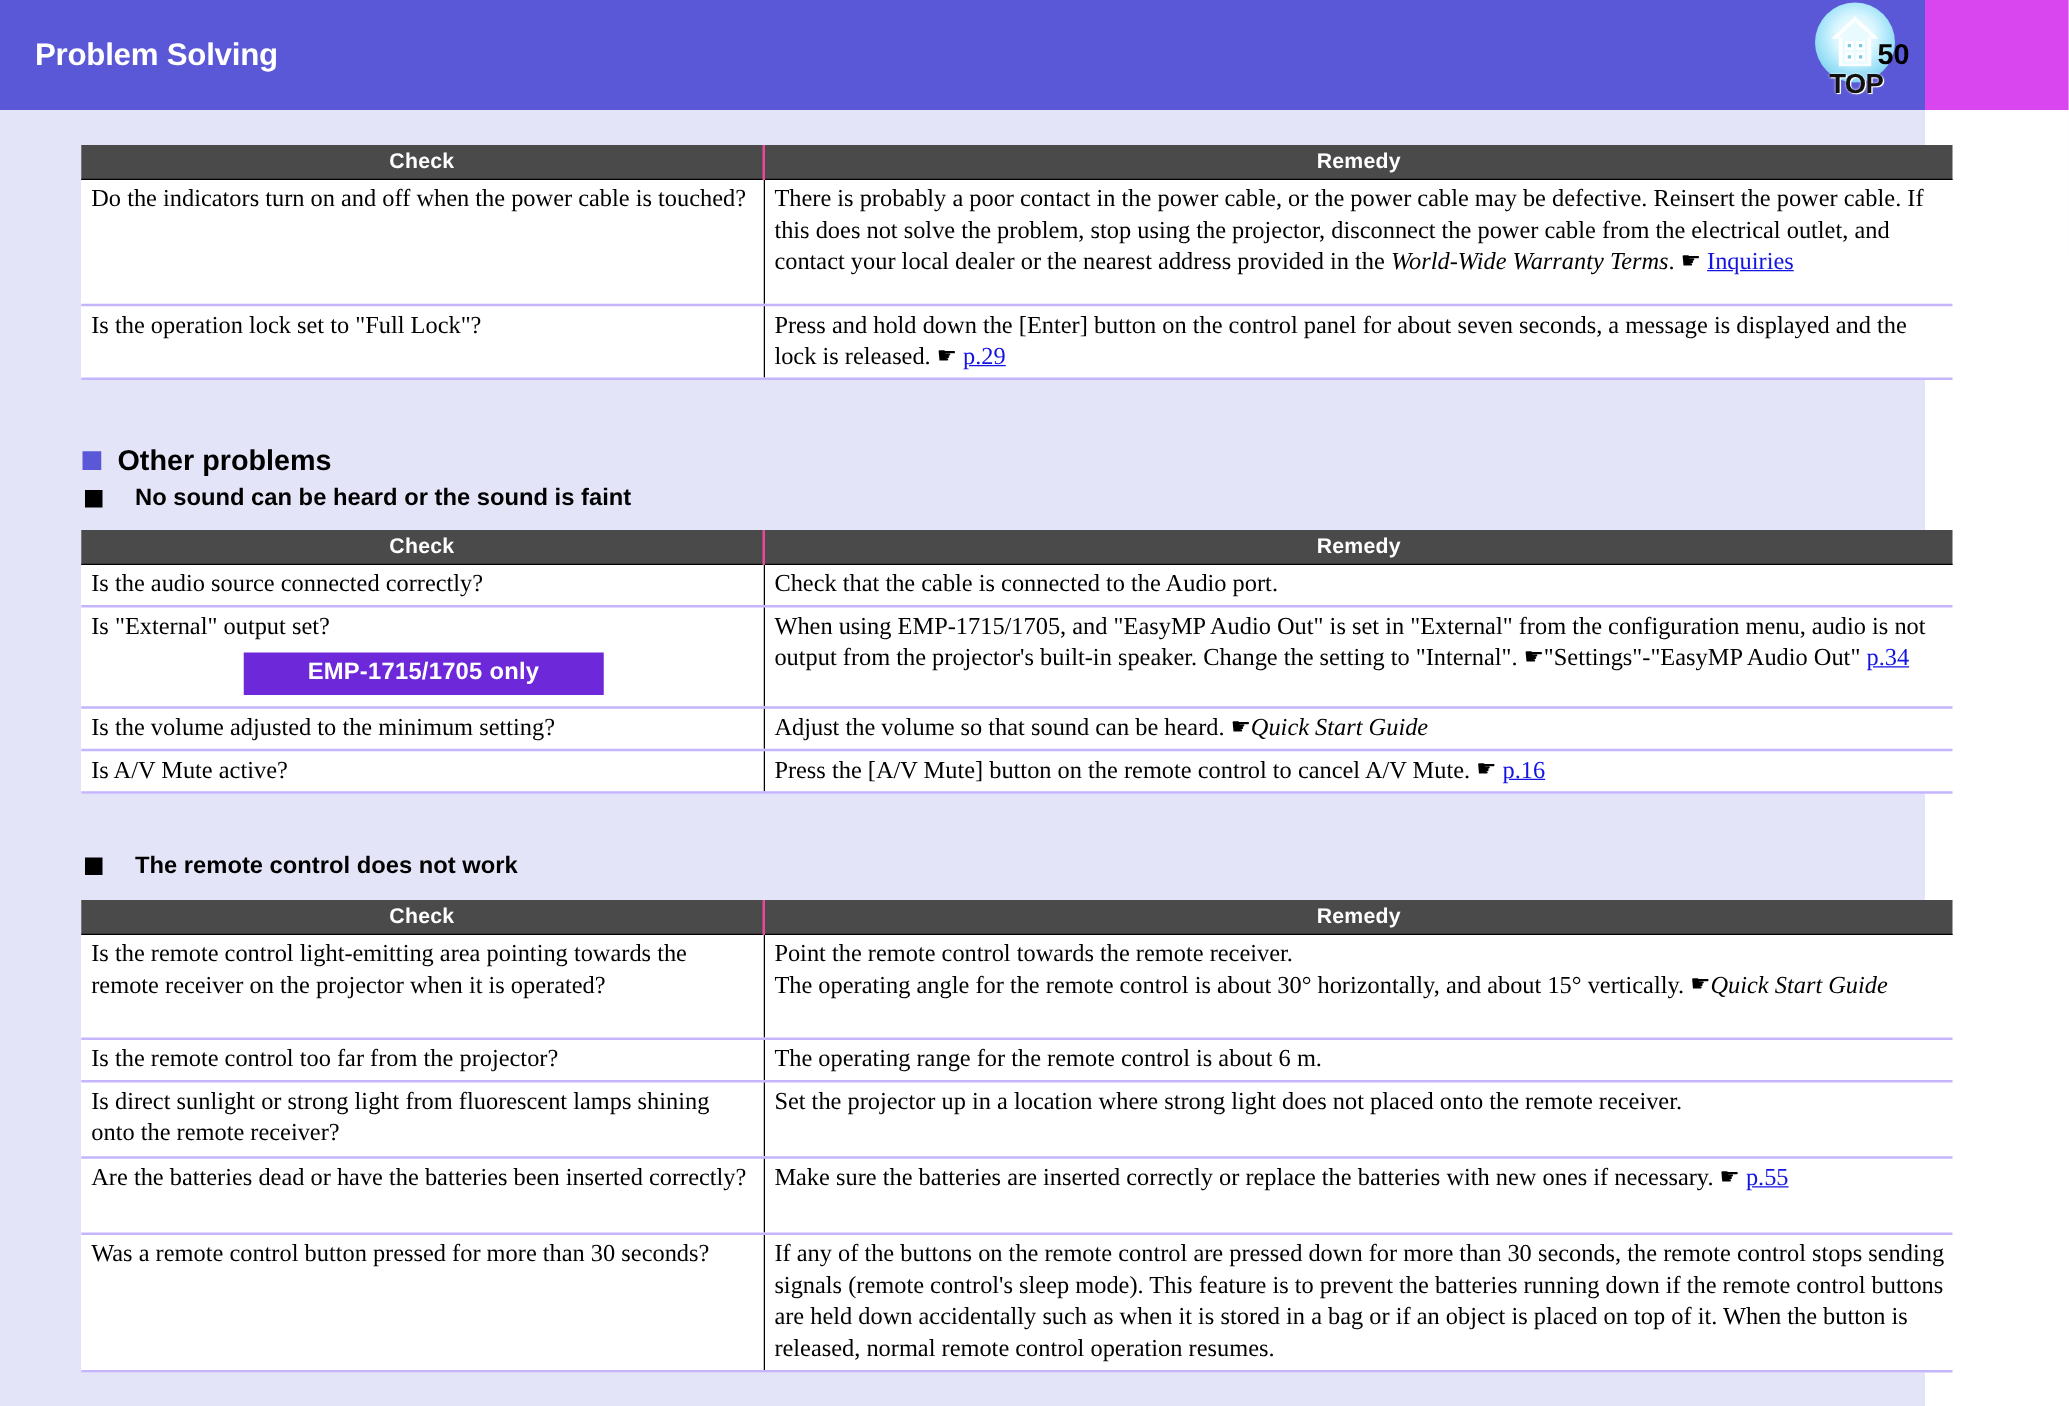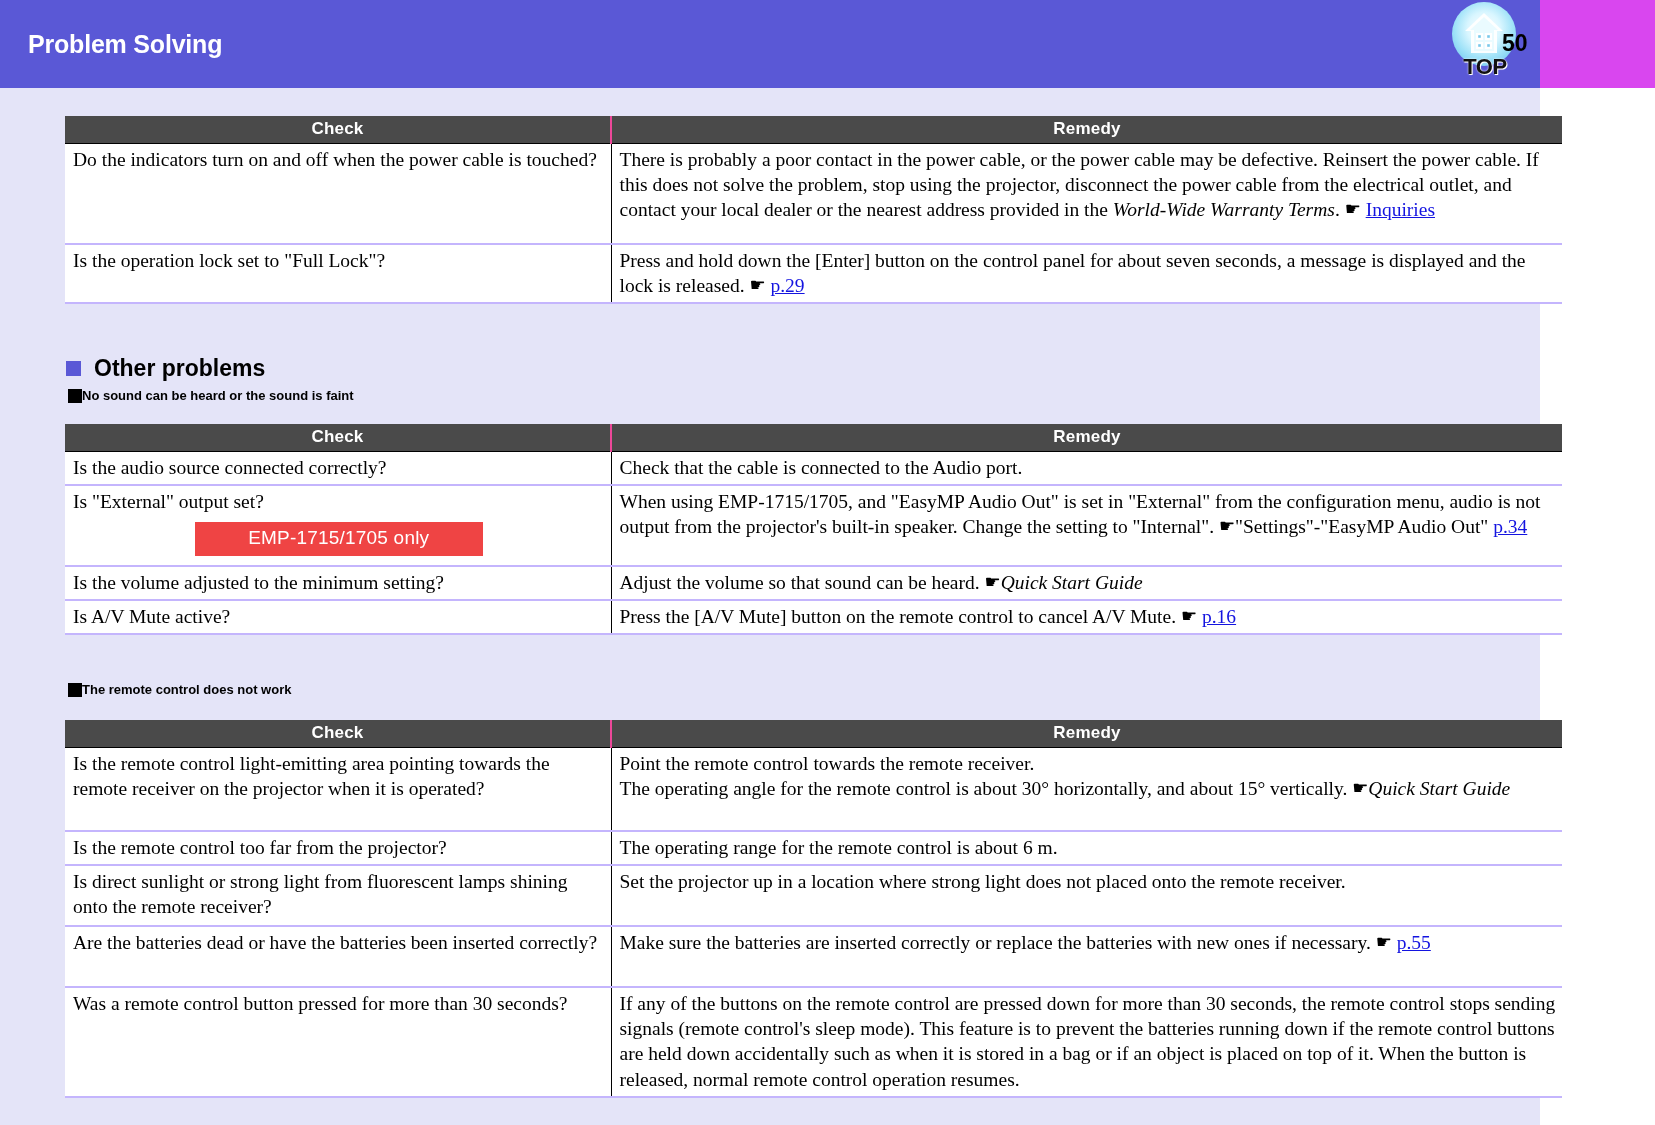--- a/index.html
+++ b/index.html
@@ -148,42 +148,42 @@
     font-style: normal;
     color: #000000;
     font-size: 18px;
     line-height: 1;
     transform: translateY(-1px);
   }
   .badge {
     display: block;
     margin: 8px auto 5px auto;
     width: 288px;
-    background: #ef4444;
+    background: #6d28d9;
     color: #ffffff;
     font-family: "Liberation Sans", "DejaVu Sans", sans-serif;
-    font-weight: normal;
+    font-weight: bold;
     font-size: 19px;
     text-align: center;
     padding: 4px 0 5px 0;
     letter-spacing: 0.2px;
   }
 
   
   .h-section {
     position: absolute;
     display: flex;
     align-items: center;
     gap: 13px;
     font-family: "Liberation Sans", "DejaVu Sans", sans-serif;
     font-weight: bold;
     color: #000000;
   }
   .h-lvl1 { left: 32px; font-size: 23px; margin-left: 34px; }
-  .h-lvl2 { left: 68px; font-size: 13px; gap: 0; }
+  .h-lvl2 { left: 68px; font-size: 19px; gap: 26px; }
   .bullet-blue {
     width: 15px; height: 15px;
     background: #5a58d6;
     flex: 0 0 auto;
   }
   .bullet-black {
     width: 14px; height: 14px;
     background: #000000;
     flex: 0 0 auto;
   }

